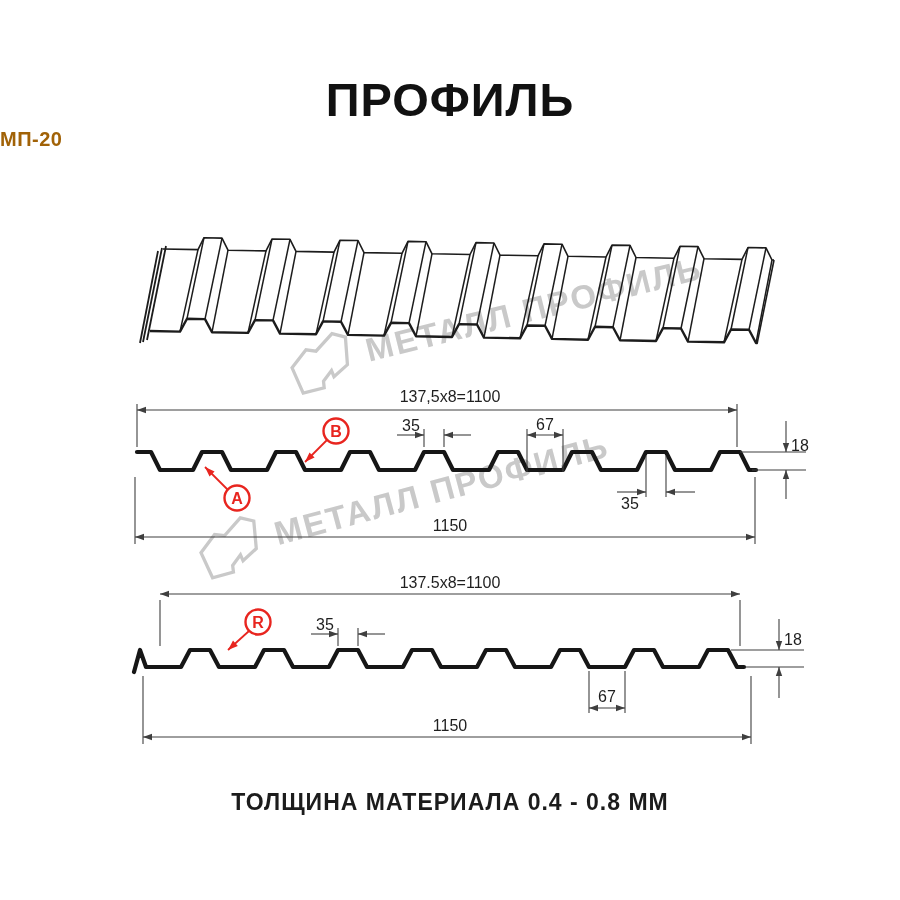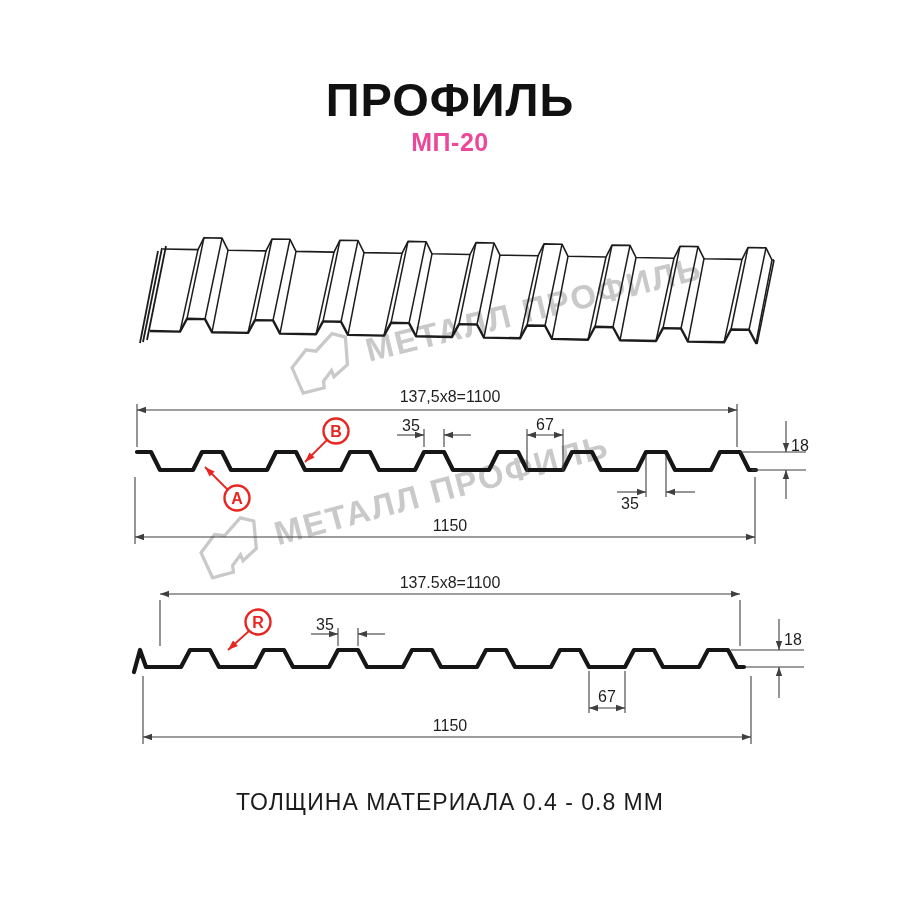--- a/index.html
+++ b/index.html
@@ -1,23 +1,23 @@
 <!DOCTYPE html>
 <html><head>
 <meta charset="utf-8">
 <style>
   html,body{margin:0;padding:0;background:#ffffff;}
   #canvas{position:relative;width:900px;height:900px;background:#ffffff;overflow:hidden;
           font-family:"Liberation Sans",sans-serif;}
   .page-title{position:absolute;left:0;top:72px;width:900px;text-align:center;
       font-size:47px;font-weight:bold;letter-spacing:1px;color:#111;}
-  .page-subtitle{position:absolute;left:0;top:128px;width:900px;text-align:center;
-      font-size:25px;font-weight:600;letter-spacing:0.5px;color:#ec4899;}
+  .page-subtitle{position:absolute;left:0;top:128px;width:900px;text-align:left;
+      font-size:20px;font-weight:600;letter-spacing:0.5px;color:#a16207;}
   .footer-note{position:absolute;left:0;top:789px;width:900px;text-align:center;
-      font-size:23px;font-weight:400;letter-spacing:1px;color:#1c1c1c;}
+      font-size:23px;font-weight:700;letter-spacing:1px;color:#1c1c1c;}
   .wm{position:absolute;display:flex;align-items:center;gap:10px;
       transform-origin:left center;white-space:nowrap;z-index:1;}
   .wm-text{font-size:33px;font-weight:bold;letter-spacing:2px;color:#c9c9c9;}
   .wm-logo{flex:0 0 auto;}
   #drawing{position:absolute;left:0;top:0;z-index:2;}
   .dim{font-family:"Liberation Sans",sans-serif;font-size:16px;fill:#1f1f1f;}
   .red-label{font-family:"Liberation Sans",sans-serif;font-size:16px;font-weight:bold;fill:#e8251f;}
 </style>
 </head>
 <body>

